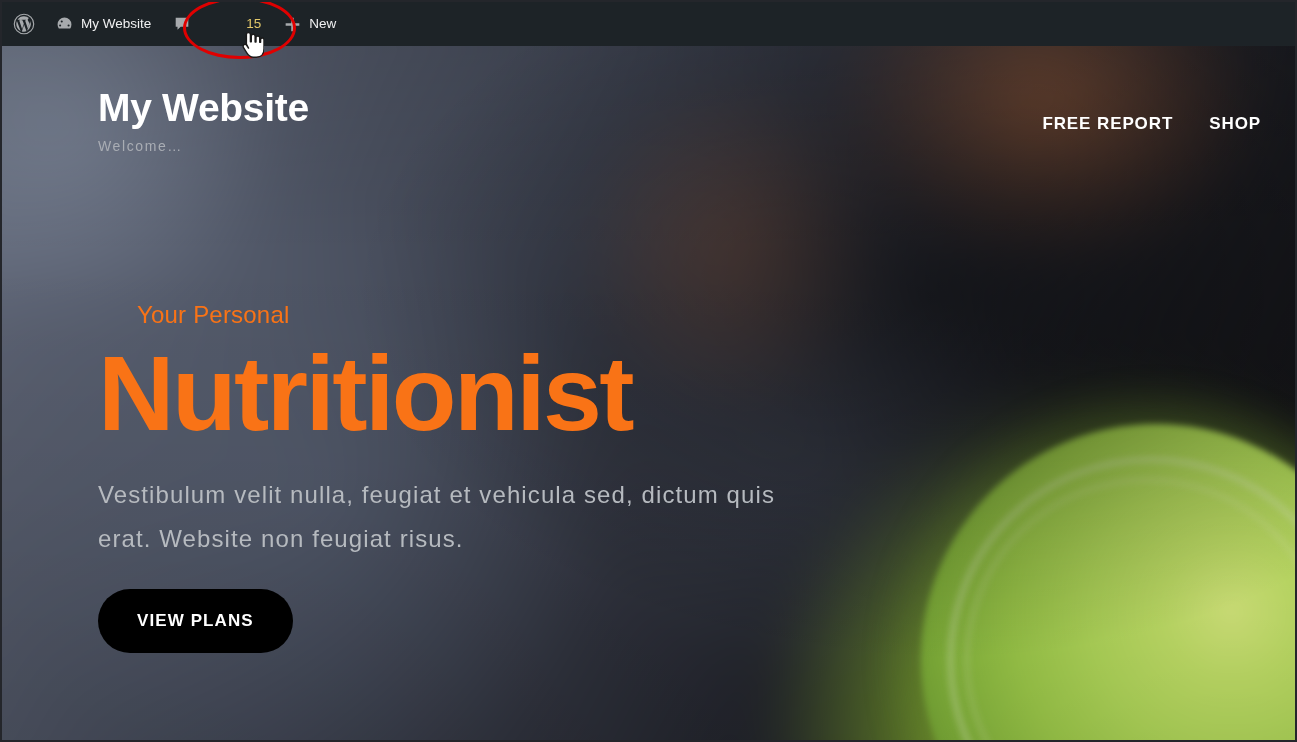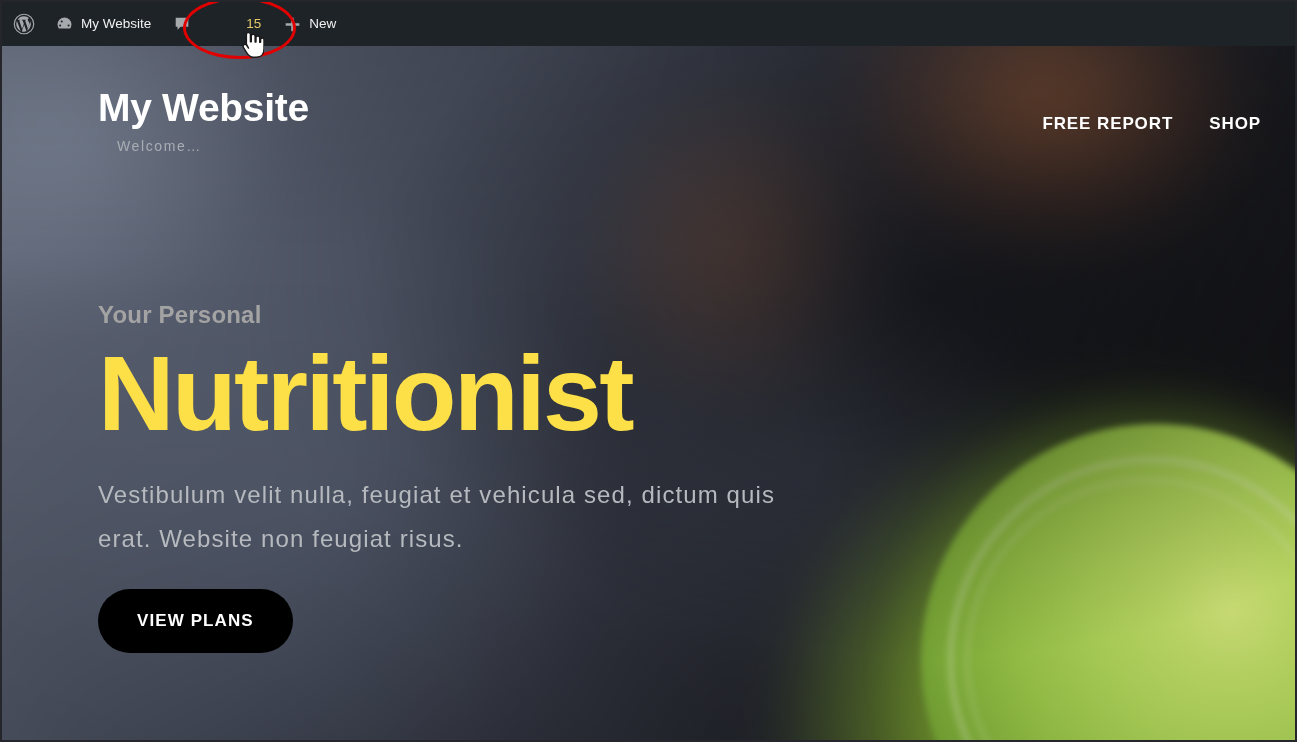--- a/index.html
+++ b/index.html
@@ -114,21 +114,20 @@
     font-size:39px;
     font-weight:bold;
     letter-spacing:-0.3px;
     line-height:1.05;
   }
   #site-tagline {
     margin-top:9px;
     color:#a9adb4;
     font-size:14px;
     letter-spacing:1.6px;
-    margin-left:19px;
   }
   #site-nav {
     display:flex; align-items:center; gap:36px;
     padding-top:26px;
   }
   .nav-link {
     color:#ffffff;
     font-size:17px;
     font-weight:bold;
     letter-spacing:0.9px;
@@ -138,28 +137,29 @@
   }
 
   
   #hero-content {
     position:absolute;
     left:96px; top:255px;
     z-index:10;
     max-width:790px;
   }
   #hero-eyebrow {
-    color:#a3a3a3;
+    color:#f97316;
     font-size:24px;
-    font-weight:700;
+    font-weight:400;
     letter-spacing:0.2px;
+    margin-left:39px;
   }
   #hero-heading {
     margin-top:10px;
-    color:#fde047;
+    color:#f97316;
     font-size:106px;
     font-weight:bold;
     letter-spacing:-2.6px;
     line-height:1.02;
   }
   #hero-desc {
     margin-top:26px;
     color:#b6babf;
     font-size:24px;
     font-weight:400;

